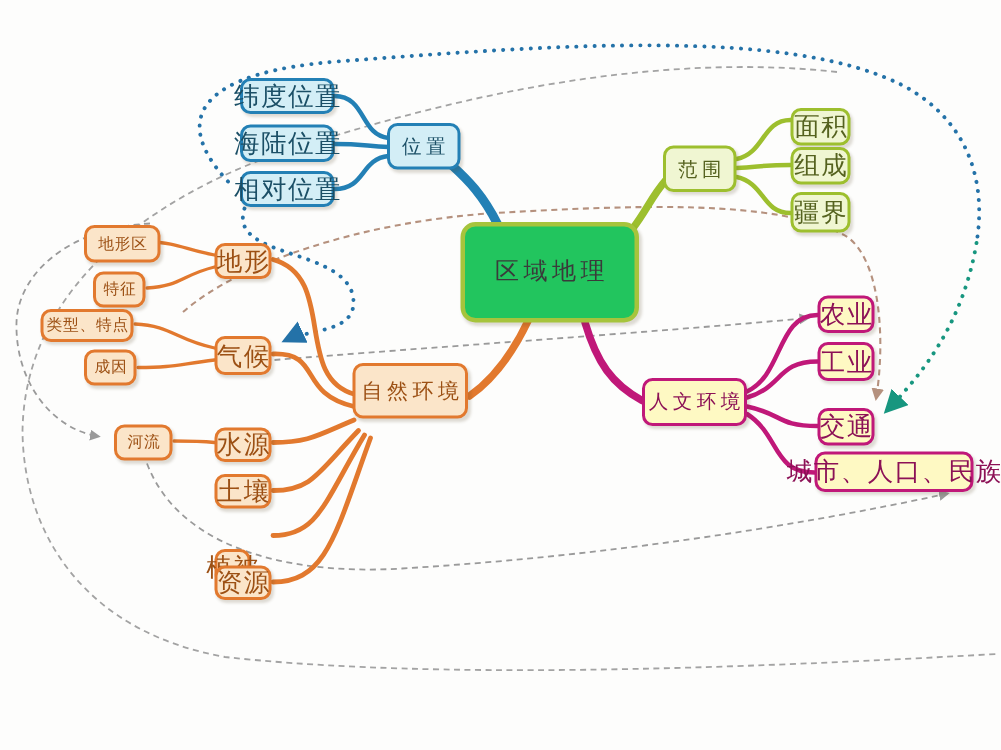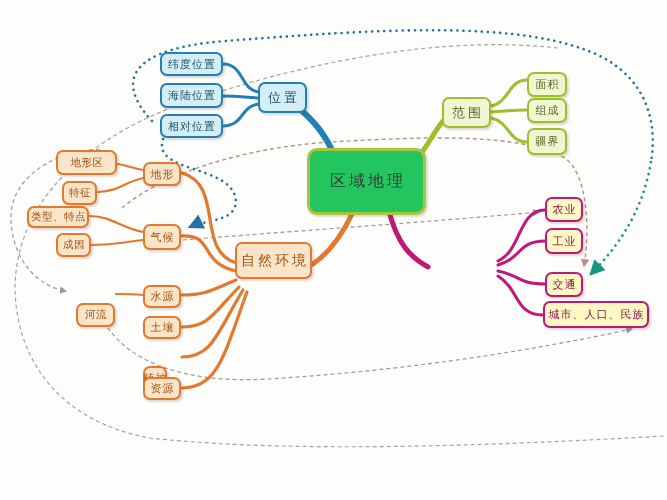--- a/index.html
+++ b/index.html
@@ -11,21 +11,21 @@
     box-sizing:border-box;border-radius:7px;white-space:nowrap;
     box-shadow:1.5px 2px 2px rgba(80,60,30,0.18);
   }
   .blue   {background:#d3eef6;border:2px solid #2380b5;color:#1b4f66;}
   .green  {background:#f0f6d2;border:2px solid #9dbf2e;color:#55621f;}
   .pink   {background:#fef9c3;border:2px solid #c01879;color:#8c1156;}
   .orange {background:#fbe5c9;border:2px solid #e2792e;color:#9c5014;}
   .center-node{background:#22c55e;border:3px solid #a6c43c;color:#3a3a3a;
     border-radius:10px;font-size:16px;letter-spacing:3px;text-indent:3px;}
   .head{font-size:13px;letter-spacing:3px;text-indent:3px;border-width:2.5px;}
-  .leaf{font-size:11px;letter-spacing:1px;text-indent:1px;}
+  .leaf{font-size:17px;letter-spacing:1px;text-indent:1px;}
   .small{font-size:10.5px;letter-spacing:0.5px;}
 </style>
 </head>
 <body>
 
 <div id="stage">
 
   <svg id="wires" width="667" height="500" viewBox="0 0 667 500">
     <defs>
       <marker id="arrTeal" markerWidth="7" markerHeight="7" refX="5" refY="3" orient="auto">
@@ -122,20 +122,23 @@
   <div class="node green leaf" style="left:527px;top:72px;width:40px;height:25px;">
     <span>面积</span>
   </div>
   <div class="node green leaf" style="left:527px;top:98px;width:40px;height:25px;">
     <span>组成</span>
   </div>
   <div class="node green leaf" style="left:527px;top:128px;width:40px;height:27px;">
     <span>疆界</span>
   </div>
 
+  <div class="node pink head" style="left:428px;top:252px;width:70px;height:32px;">
+    <span>人文环境</span>
+  </div>
   <div class="node pink leaf" style="left:545px;top:197px;width:38px;height:25px;">
     <span>农业</span>
   </div>
   <div class="node pink leaf" style="left:545px;top:228px;width:38px;height:26px;">
     <span>工业</span>
   </div>
   <div class="node pink leaf" style="left:545px;top:272px;width:38px;height:25px;">
     <span>交通</span>
   </div>
   <div class="node pink leaf" style="left:543px;top:301px;width:106px;height:27px;">
@@ -157,29 +160,29 @@
   <div class="node orange leaf" style="left:143px;top:316px;width:38px;height:23px;">
     <span>土壤</span>
   </div>
   <div class="node orange leaf" style="left:143px;top:366px;width:24px;height:24px;text-align:right;">
     <span>植被</span>
   </div>
   <div class="node orange leaf" style="left:143px;top:377px;width:38px;height:23px;">
     <span>资源</span>
   </div>
 
-  <div class="node orange leaf small" style="left:56px;top:150px;width:61px;height:25px;">
+  <div class="node orange leaf small" style="left:56px;top:150px;width:51px;height:25px;">
     <span>地形区</span>
   </div>
   <div class="node orange leaf small" style="left:62px;top:181px;width:35px;height:24px;">
     <span>特征</span>
   </div>
   <div class="node orange leaf small" style="left:27px;top:206px;width:62px;height:22px;">
     <span>类型、特点</span>
   </div>
   <div class="node orange leaf small" style="left:56px;top:233px;width:35px;height:24px;">
     <span>成因</span>
   </div>
-  <div class="node orange leaf small" style="left:76px;top:283px;width:39px;height:24px;margin-top:20px;">
+  <div class="node orange leaf small" style="left:76px;top:283px;width:39px;height:24px;">
     <span>河流</span>
   </div>
 
 </div>
 
 </body></html>

